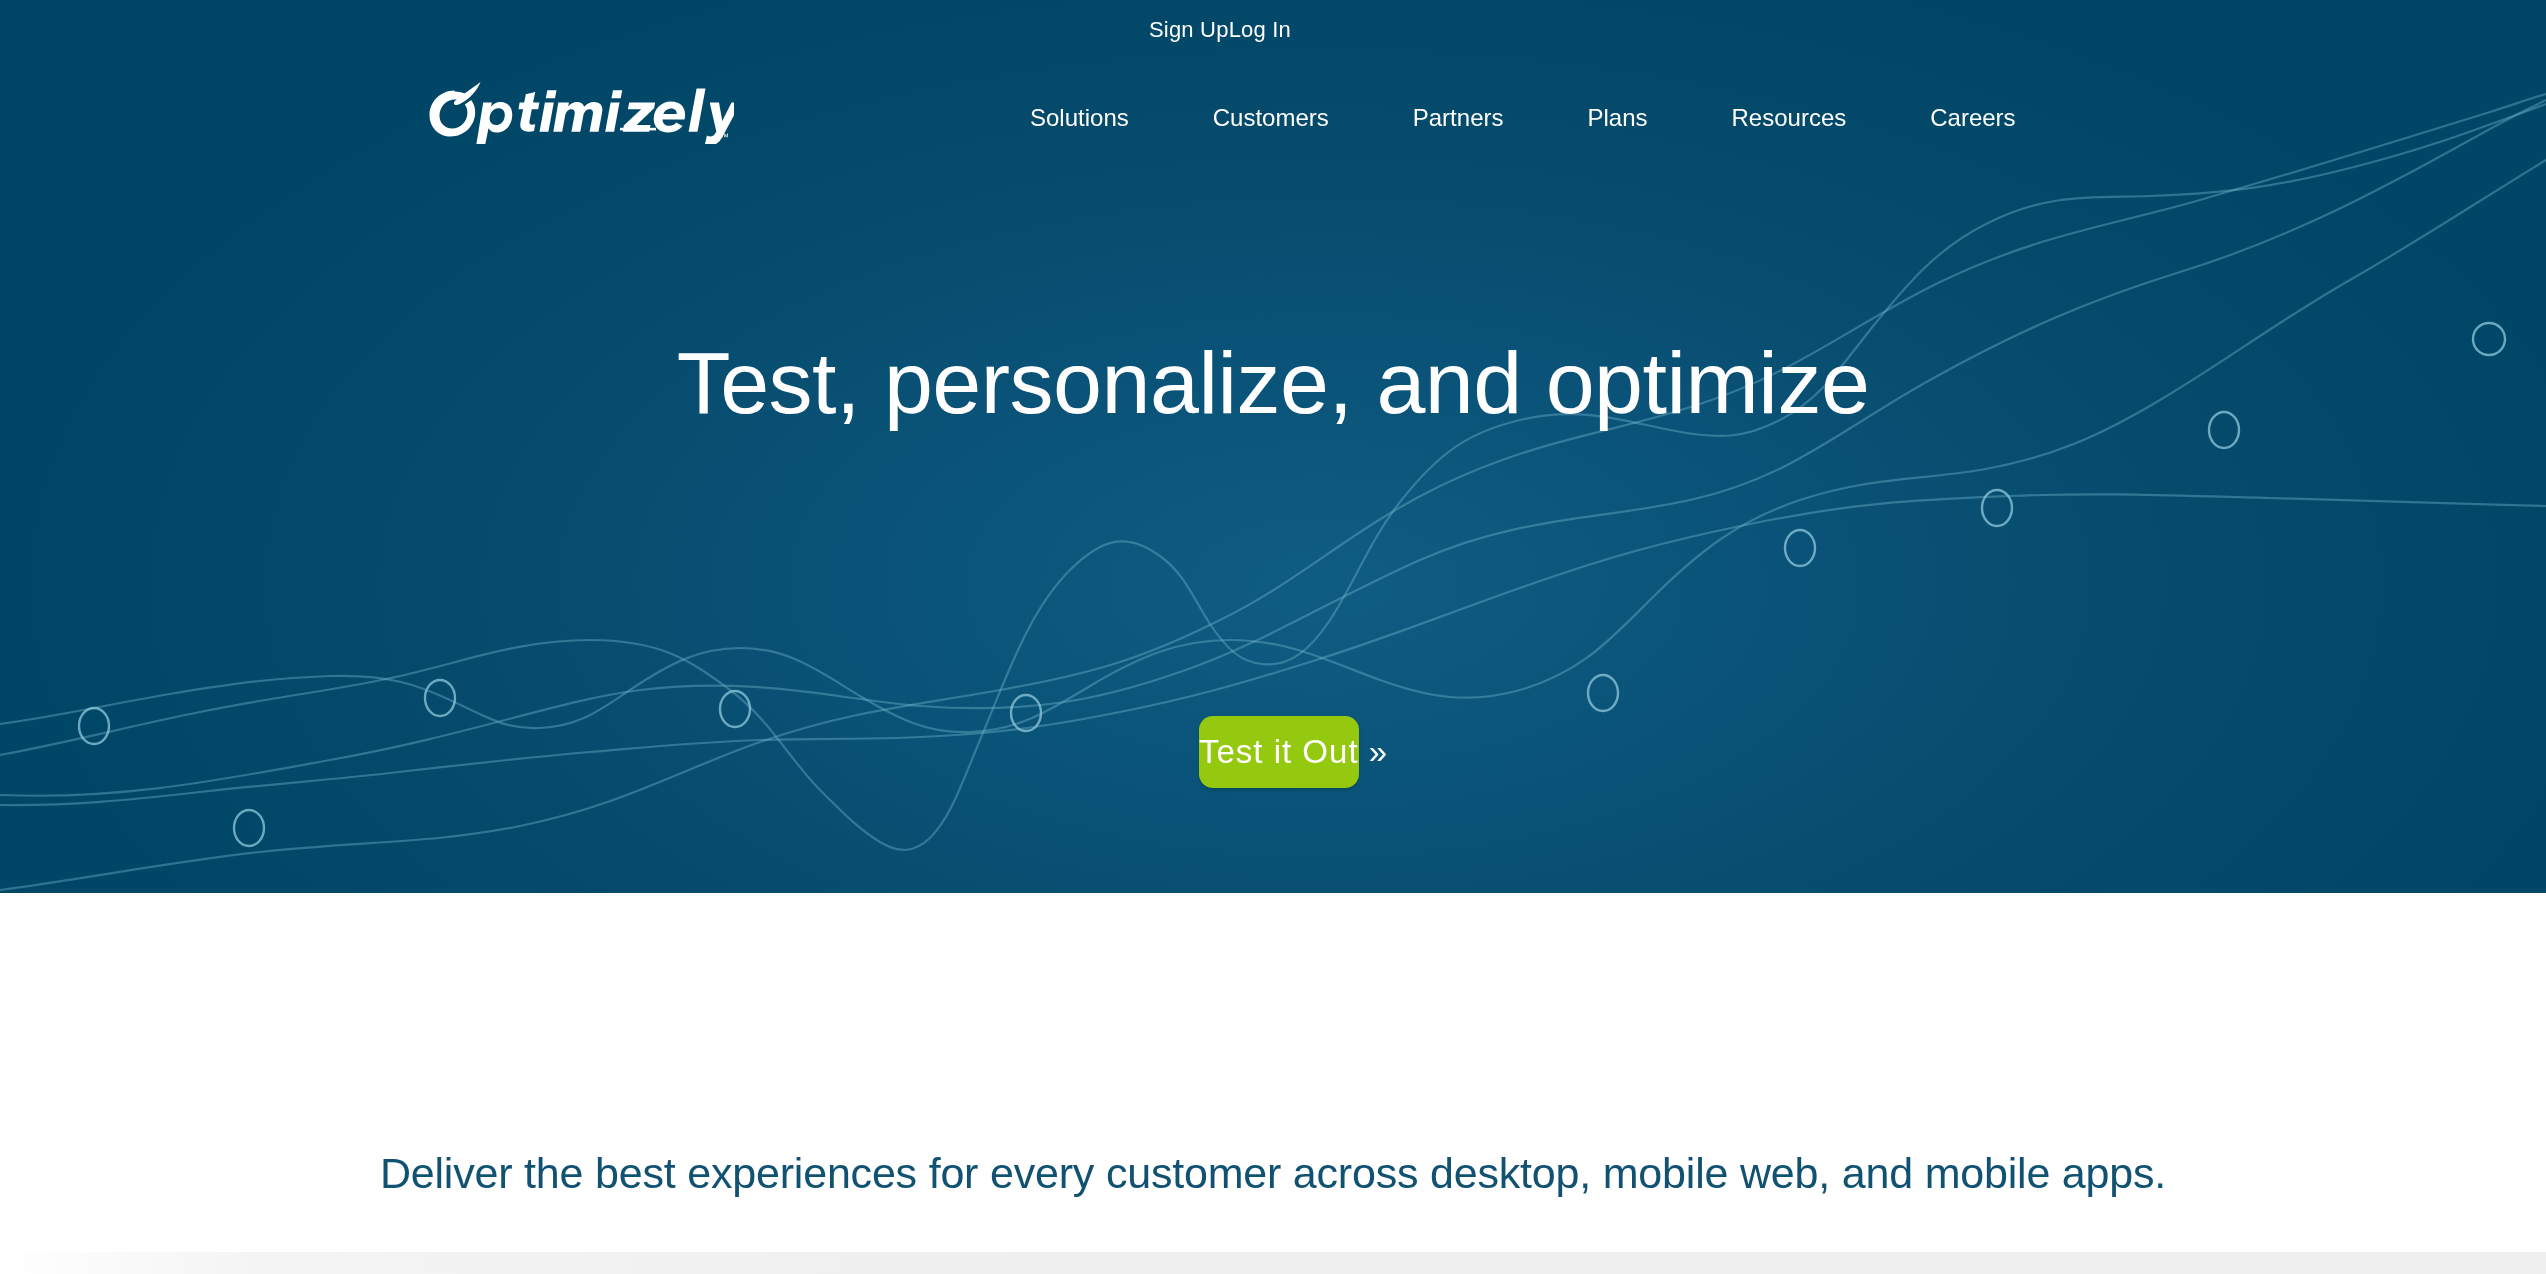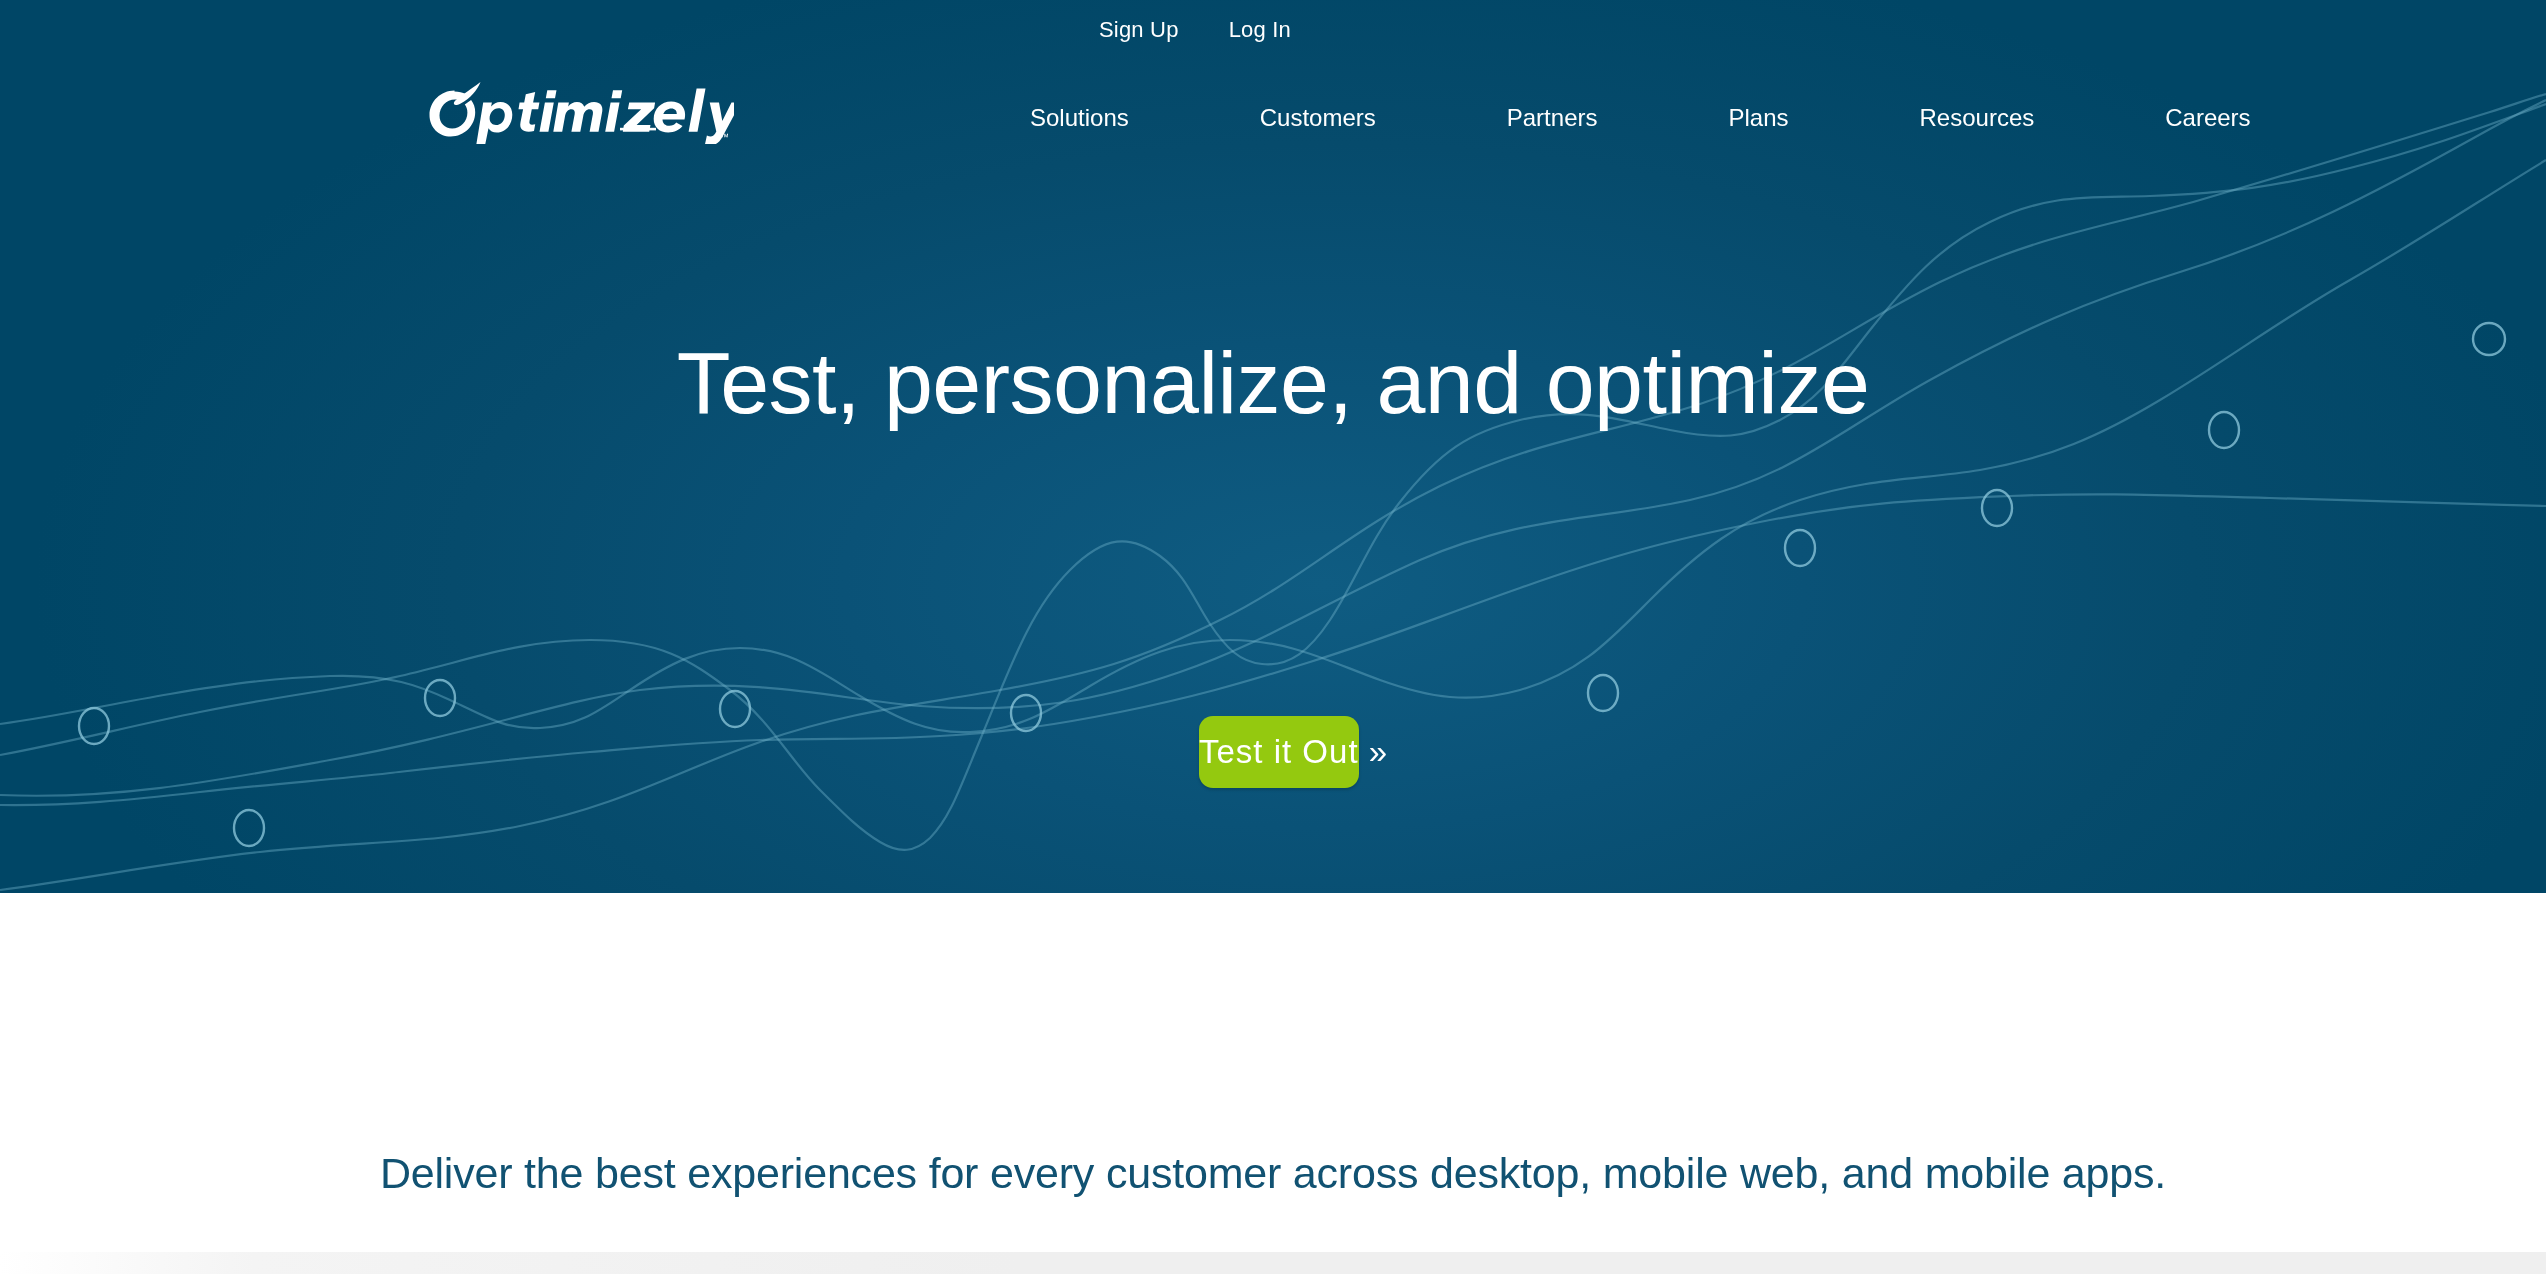--- a/index.html
+++ b/index.html
@@ -33,38 +33,38 @@
     z-index:6;
   }
   .util-link {
     color:#ffffff;
     font-size:22px;
     letter-spacing:.2px;
     text-decoration:none;
     white-space:nowrap;
     cursor:pointer;
   }
-  .util-link + .util-link { margin-left:50px; }
+  .util-link + .util-link { }
 
   
   .header {
     position:absolute; left:0; top:60px;
     width:2546px; height:95px;
     z-index:6;
   }
   .logo {
     position:absolute; left:424px; top:22px;
     width:310px; height:62px;
     cursor:pointer;
   }
   .logo svg { display:block; width:100%; height:100%; }
 
   .mainnav {
     position:absolute; left:1030px; top:38px;
-    display:flex; align-items:center;gap:47px;
+    display:flex; align-items:center;
   }
   .nav-item {
     color:#ffffff;
     font-size:24px;
     text-decoration:none;
     white-space:nowrap;
     cursor:pointer;
     padding:6px 0;
   }
   .nav-item + .nav-item { margin-left:84px; }

